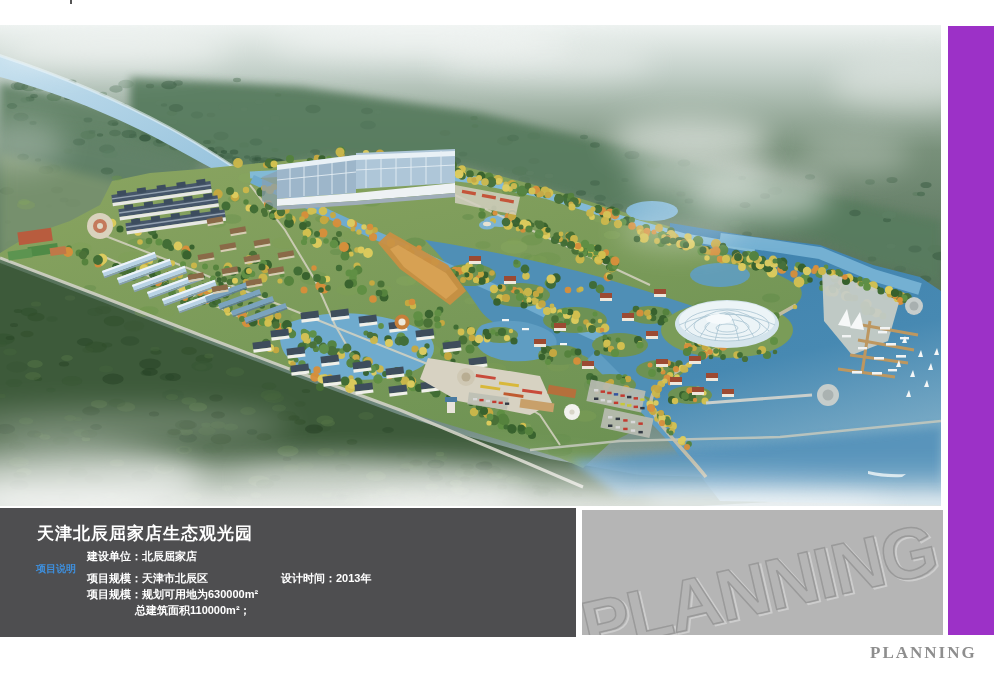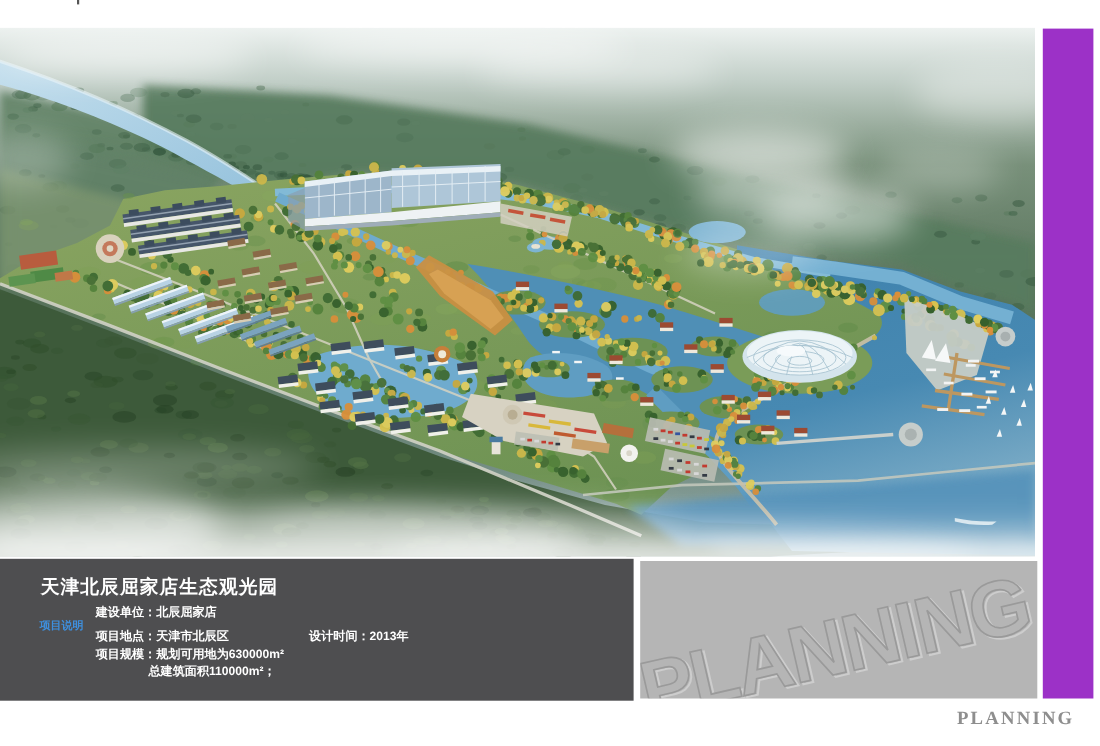--- a/index.html
+++ b/index.html
@@ -2345,21 +2345,21 @@
 <div id="tick"></div>
 
 <div id="infobox">
 
  <div id="title">天津北辰屈家店生态观光园</div>
 
  <div id="lbl">项目说明</div>
 
  <div class="inf" style="left:87px;top:41px;">建设单位：北辰屈家店</div>
 
- <div class="inf" style="left:87px;top:63px;">项目地点：天津市北辰区</div>
+ <div class="inf" style="left:87px;top:63px;">项目规模：天津市北辰区</div>
 
  <div class="inf" style="left:281px;top:63px;">设计时间：2013年</div>
 
  <div class="inf" style="left:87px;top:79px;">项目规模：规划可用地为630000m²</div>
 
  <div class="inf" style="left:135px;top:95px;">总建筑面积110000m²；</div>
 </div>
 
 <div id="wmbox"><svg width="361" height="125" viewBox="0 0 361 125">
 

